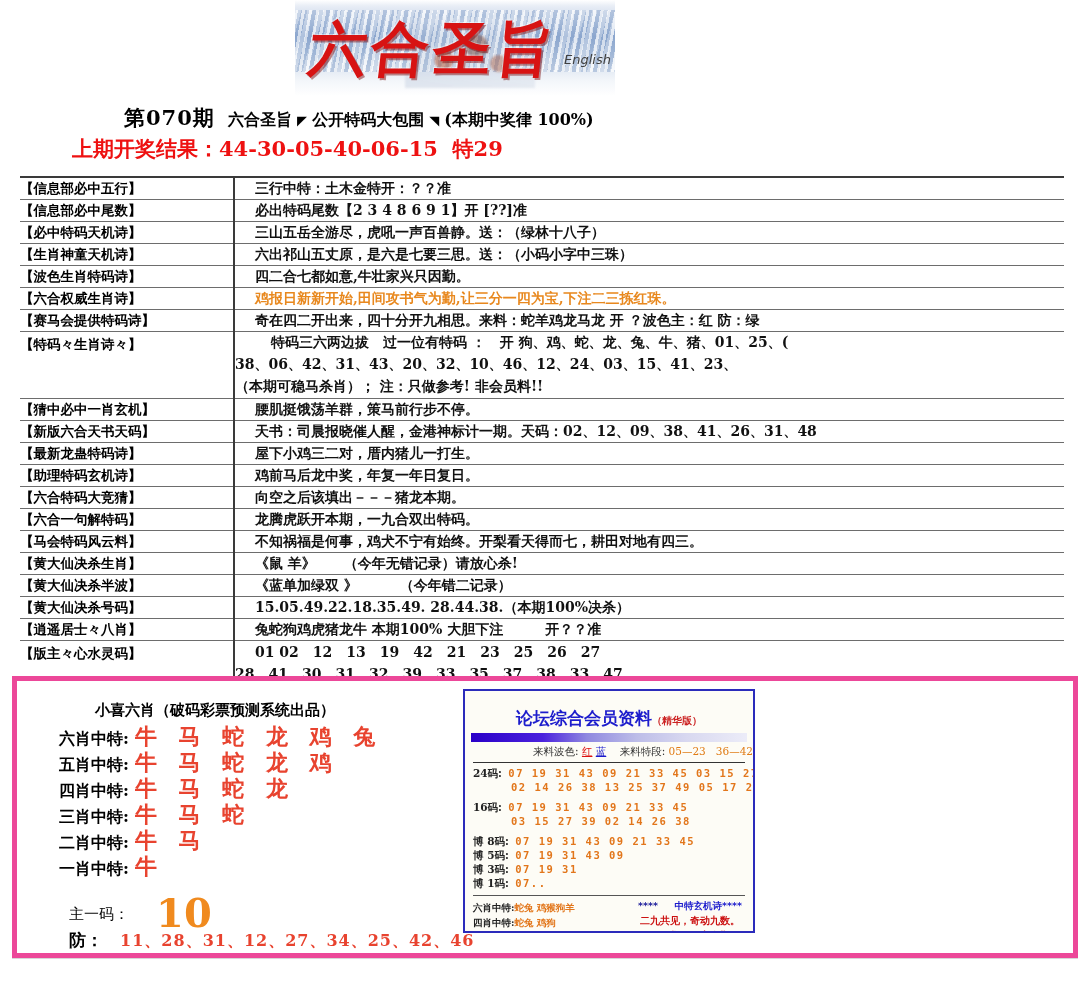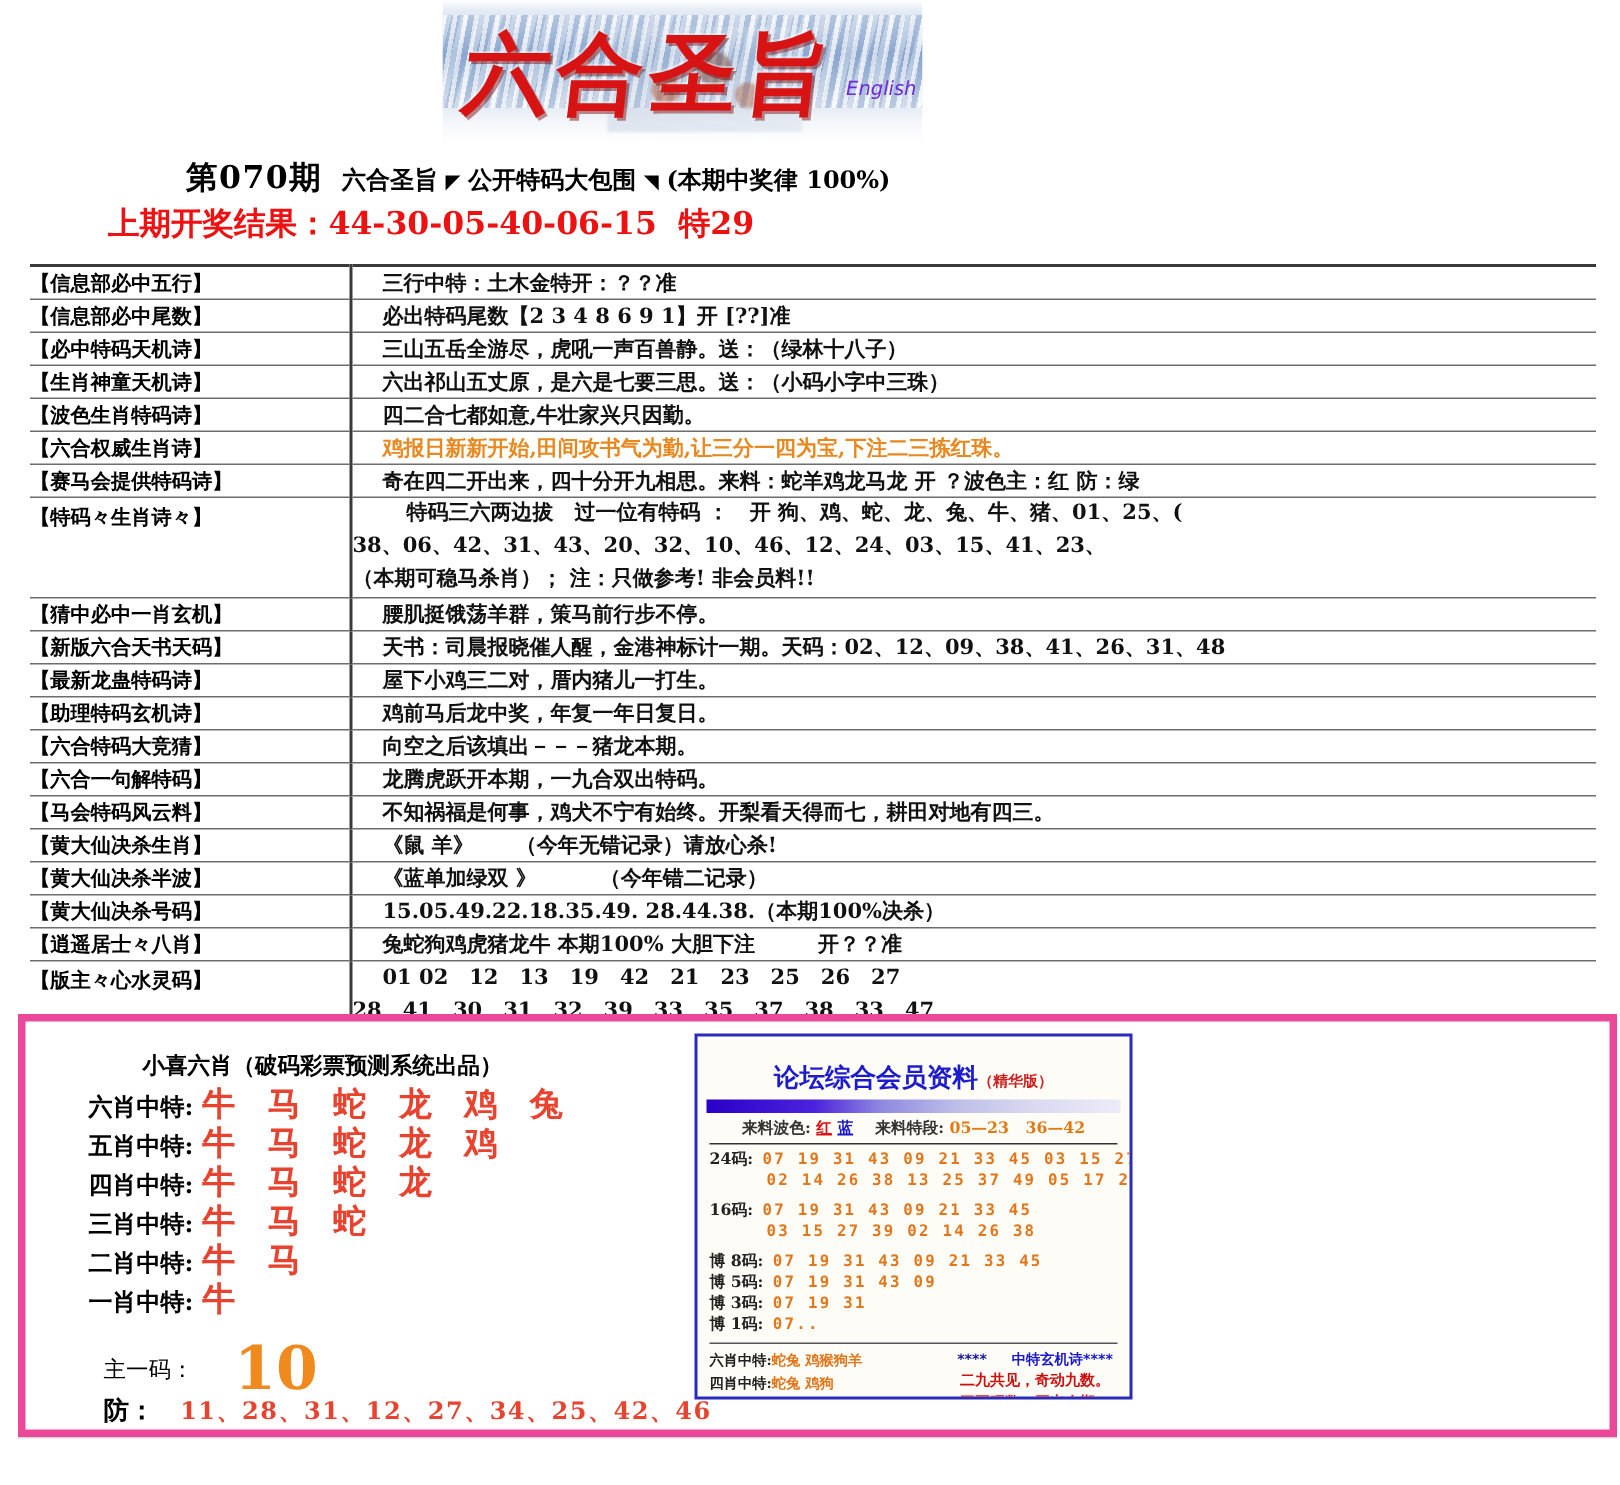--- a/index.html
+++ b/index.html
@@ -41,21 +41,21 @@
     position:absolute;left:14px;top:14px;width:272px;height:72px;
     font-family:"DejaVu Serif","Liberation Serif",serif;
     font-size:58px;font-weight:bold;color:#d71313;
     letter-spacing:4px;line-height:70px;
     text-shadow:2px 2px 0 rgba(120,0,0,.45), -1px -1px 0 rgba(255,255,255,.45);
     white-space:nowrap;
     transform:skewX(-6deg);
   }
   .banner-en{
     position:absolute;right:4px;top:52px;
-    font-size:13px;color:#6d28d9;font-style:italic;
+    font-size:13px;color:#404040;font-style:italic;
   }
 
   
   .issue-line{
     position:absolute;left:124px;top:104px;
     font-family:"DejaVu Serif","Liberation Serif",serif;
     white-space:nowrap;color:#000;
   }
   .issue-no{font-size:21px;font-weight:bold;letter-spacing:1px;}
   .issue-sub{font-size:16px;font-weight:bold;margin-left:8px;}
@@ -141,21 +141,21 @@
     text-align:center;padding-top:16px;
     font-family:"DejaVu Serif","Liberation Serif",serif;
     font-size:17px;font-weight:bold;color:#1c1ccc;white-space:nowrap;
   }
   .mb-title .sub{font-size:10px;color:#cc2222;}
   .mb-bar{
     margin:3px 6px 0 6px;height:9px;
     background:linear-gradient(90deg,#2a00c8 0%,#4b22dd 26%,#8f88e0 42%,#bdbde8 60%,#d8d8f0 78%,#ececf8 100%);
   }
   .mb-wave{
-    text-align:center;font-size:10.5px;font-weight:bold;color:#333;
+    text-align:right;font-size:10.5px;font-weight:normal;color:#333;
     margin-top:3px;white-space:nowrap;
     font-family:"DejaVu Serif","Liberation Serif",serif;
   }
   .mb-wave .red{color:#dd1111;text-decoration:underline;}
   .mb-wave .blue{color:#1a1acc;text-decoration:underline;}
   .mb-wave .orange{color:#e07b14;}
   .mb-hr{height:1px;background:#333;margin:3px 8px;}
   .mb-rows{padding:0 8px;}
   .mb-row{
     font-size:10.5px;white-space:nowrap;line-height:14px;

